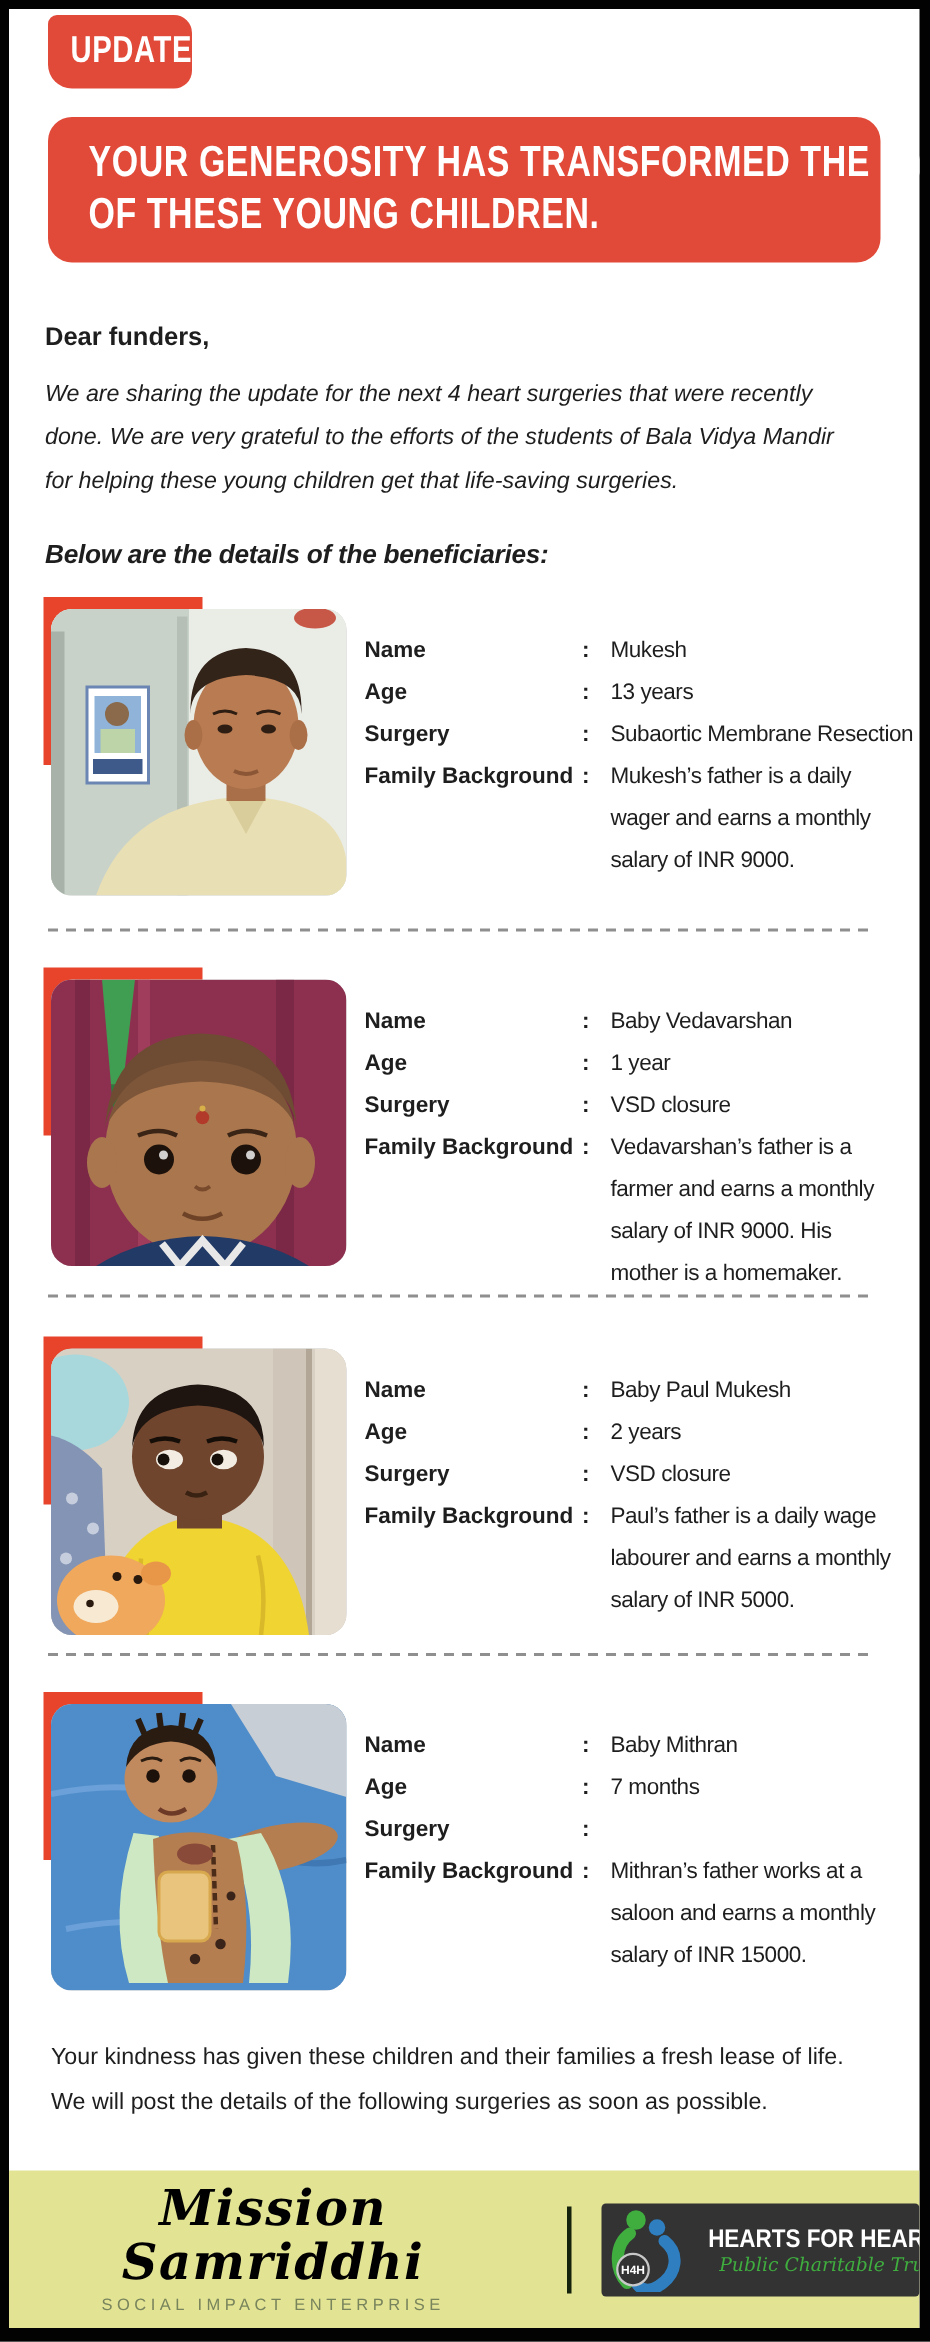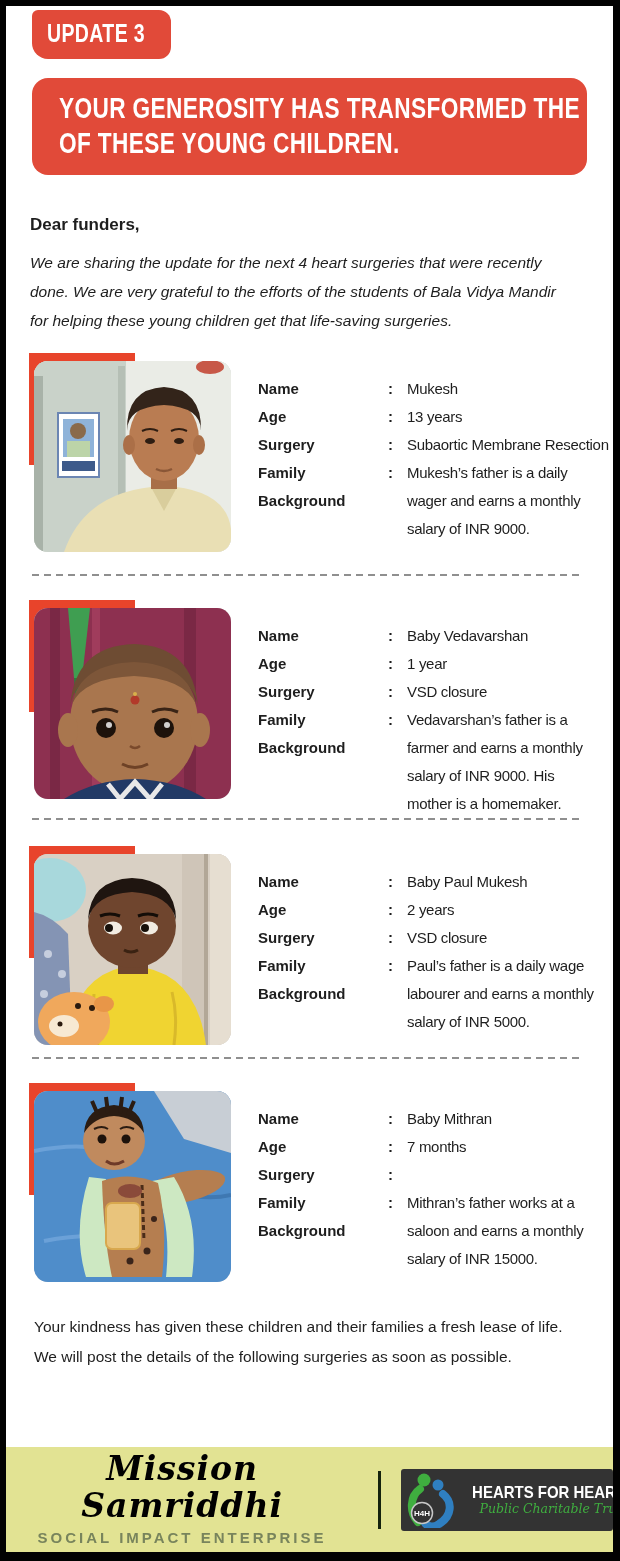--- a/index.html
+++ b/index.html
@@ -11,21 +11,21 @@
     border:6px solid #020202;
     border-bottom-width:9px;
     border-right-width:7px;
     overflow:hidden;
     display:flex; flex-direction:column;
     font-family:"Liberation Sans", sans-serif;
     color:#1e1e1e;
   }
   
   .badge {
-    display:block; width:139px; margin:4px 0 0 26px;
+    display:block; width:96px; margin:4px 0 0 26px;
     background:#e14a39; color:#fff;
     border-radius:6px 12px 12px 16px;
     padding:9px 0 11px 15px;
     font-size:25px; font-weight:bold; white-space:nowrap;
   }
   .badge .cond, .banner .cond {
     display:inline-block; transform:scaleX(0.78); transform-origin:left center;
     letter-spacing:0.5px; white-space:nowrap;
   }
   .banner {
@@ -53,21 +53,21 @@
     position:absolute; left:-5px; top:0;
     width:106px; height:112px; background:#e8442b;
   }
   .photo {
     position:relative; width:197px; height:191px;
     border-radius:14px; overflow:hidden; background:#ccc;
   }
   .photo svg { display:block; width:100%; height:100%; }
   .details { flex:1; padding:22px 0 0 12px; }
   .row { display:grid; grid-template-columns:145px 16px 1fr; font-size:15px; line-height:28px; }
-  .row .label { font-weight:bold;margin-left:15px; }
+  .row .label { font-weight:bold; }
   .row .colon { font-weight:bold; text-align:left; }
   .row .value { letter-spacing:-0.3px; padding-left:3px; }
   .row .value.nw { white-space:nowrap; }
   .divider {
     height:2px; margin:22px 30px 0 26px;
     background:repeating-linear-gradient(90deg,#8f8f8f 0 7px,transparent 7px 12px);
   }
   .divider.d2 { margin-top:0px; }
   .divider.d3 { margin-top:12px; }
   
@@ -78,21 +78,21 @@
     margin-top:auto; height:105px; width:100%;
     background:#e2e393;
     display:flex; align-items:center; justify-content:center; gap:20px;
   }
   .org1 { text-align:center; padding-bottom:2px; }
   .org1-name {
     font-family:"DejaVu Serif", serif; font-style:italic; font-weight:bold;
     font-size:33px; color:#000000; letter-spacing:1px; line-height:1.1;
   }
   .org1-tagline {
-    margin-top:5px; font-size:15px; letter-spacing:3px; color:#78845c; font-weight:bold;
+    margin-top:5px; font-size:11px; letter-spacing:3px; color:#78845c; font-weight:normal;
   }
   .vdiv { width:3px; height:58px; background:#15230d; }
   .org2 {
     width:212px; height:62px; background:#333333; border-radius:3px;
     display:flex; align-items:center; padding:0 8px 0 6px; gap:4px;
   }
   .org2 .icon { flex:0 0 50px; }
   .org2-text { flex:1; text-align:center; }
   .org2-name {
     color:#fff; font-weight:bold; font-size:17px; line-height:19px; white-space:nowrap;
@@ -116,20 +116,21 @@
   </div>
 
   <div class="greeting">Dear funders,</div>
 
   <div class="intro">
     <div>We are sharing the update for the next 4 heart surgeries that were recently</div>
     <div>done. We are very grateful to the efforts of the students of Bala Vidya Mandir</div>
     <div>for helping these young children get that life-saving surgeries.</div>
   </div>
 
+  <div class="section-heading">Below are the details of the beneficiaries:</div>
 
   <div class="card c1">
     <div class="photo-wrap">
       <div class="accent"></div>
       <div class="photo">
         <svg viewBox="0 0 197 191" preserveAspectRatio="none">
           <rect width="197" height="191" fill="#dfe5df"></rect>
           <rect x="0" y="0" width="92" height="191" fill="#c9d2c9"></rect>
           <rect x="0" y="15" width="9" height="176" fill="#a8b2a8"></rect>
           <rect x="84" y="5" width="7" height="186" fill="#b5bfb5"></rect>

